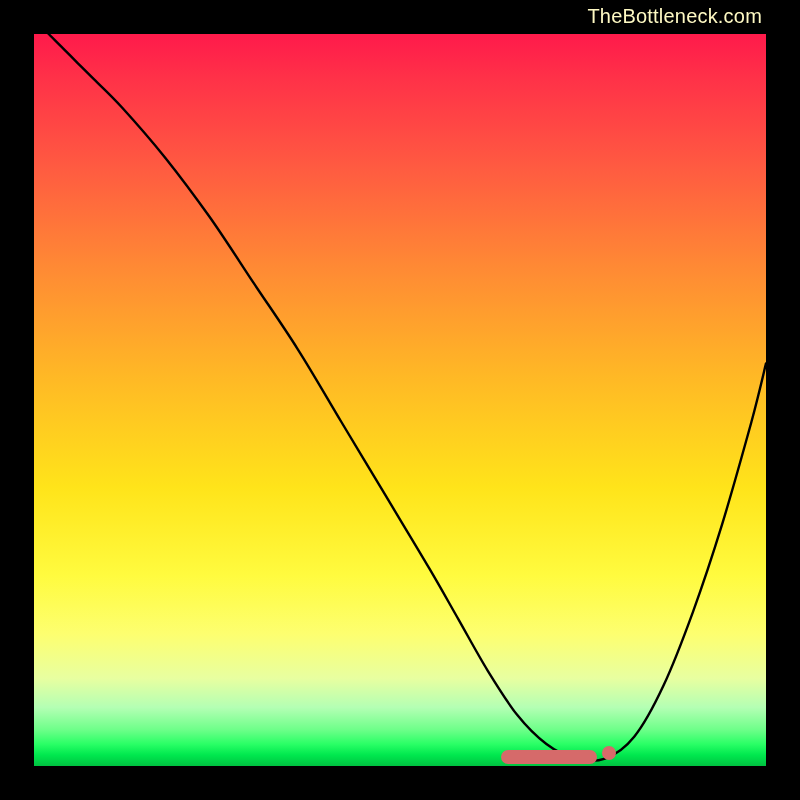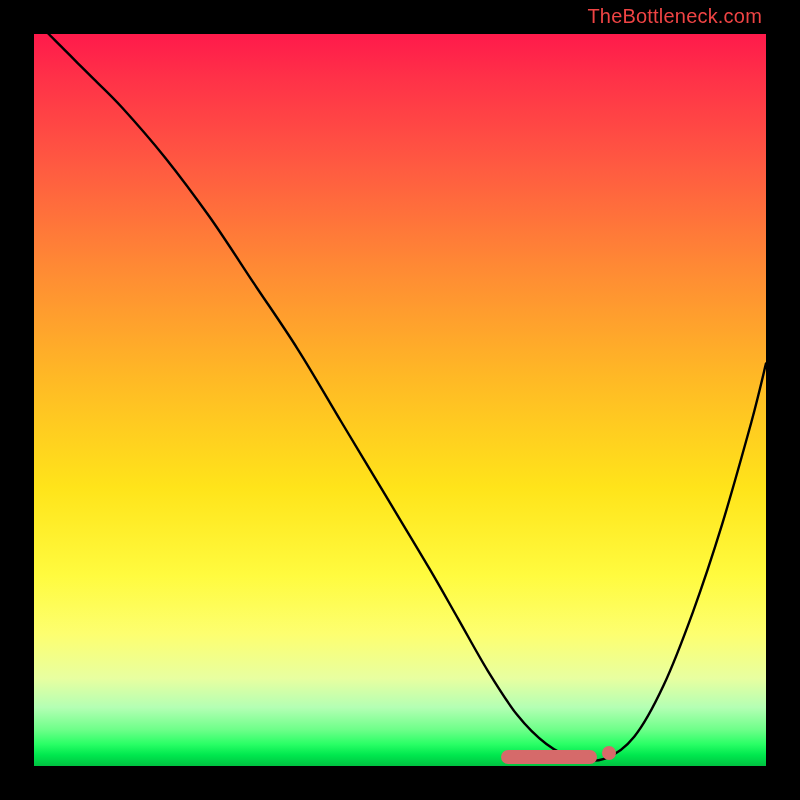--- a/index.html
+++ b/index.html
@@ -48,21 +48,21 @@
       #6fff8a 95%,
       #2aff66 97%,
       #00e84e 98.5%,
       #00c241 100%
     );
   }
   .watermark {
     position: absolute;
     top: 5px;
     right: 38px;
-    color: #ef4444;
+    color: #fef9c3;
     font-size: 20px;
     font-weight: 400;
     letter-spacing: 0.2px;
   }
   svg.curve {
     position: absolute;
     left: 0;
     top: 0;
     width: 732px;
     height: 732px;

